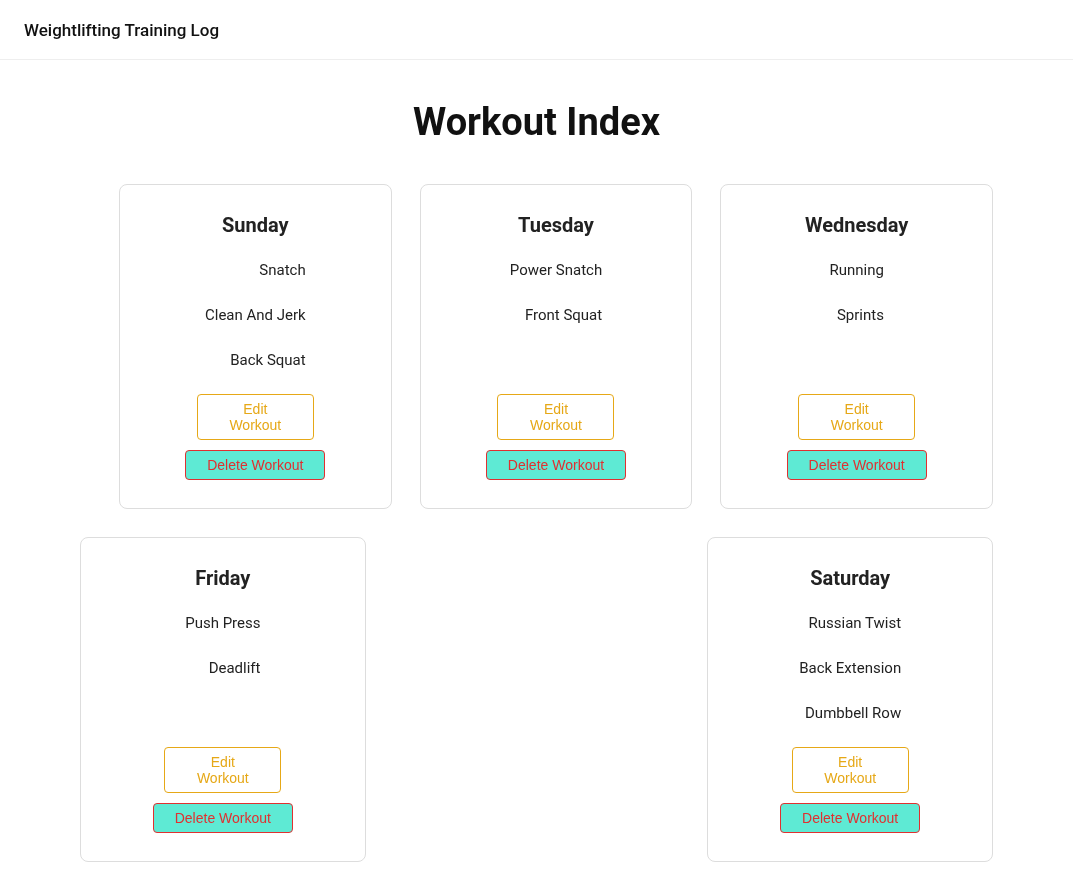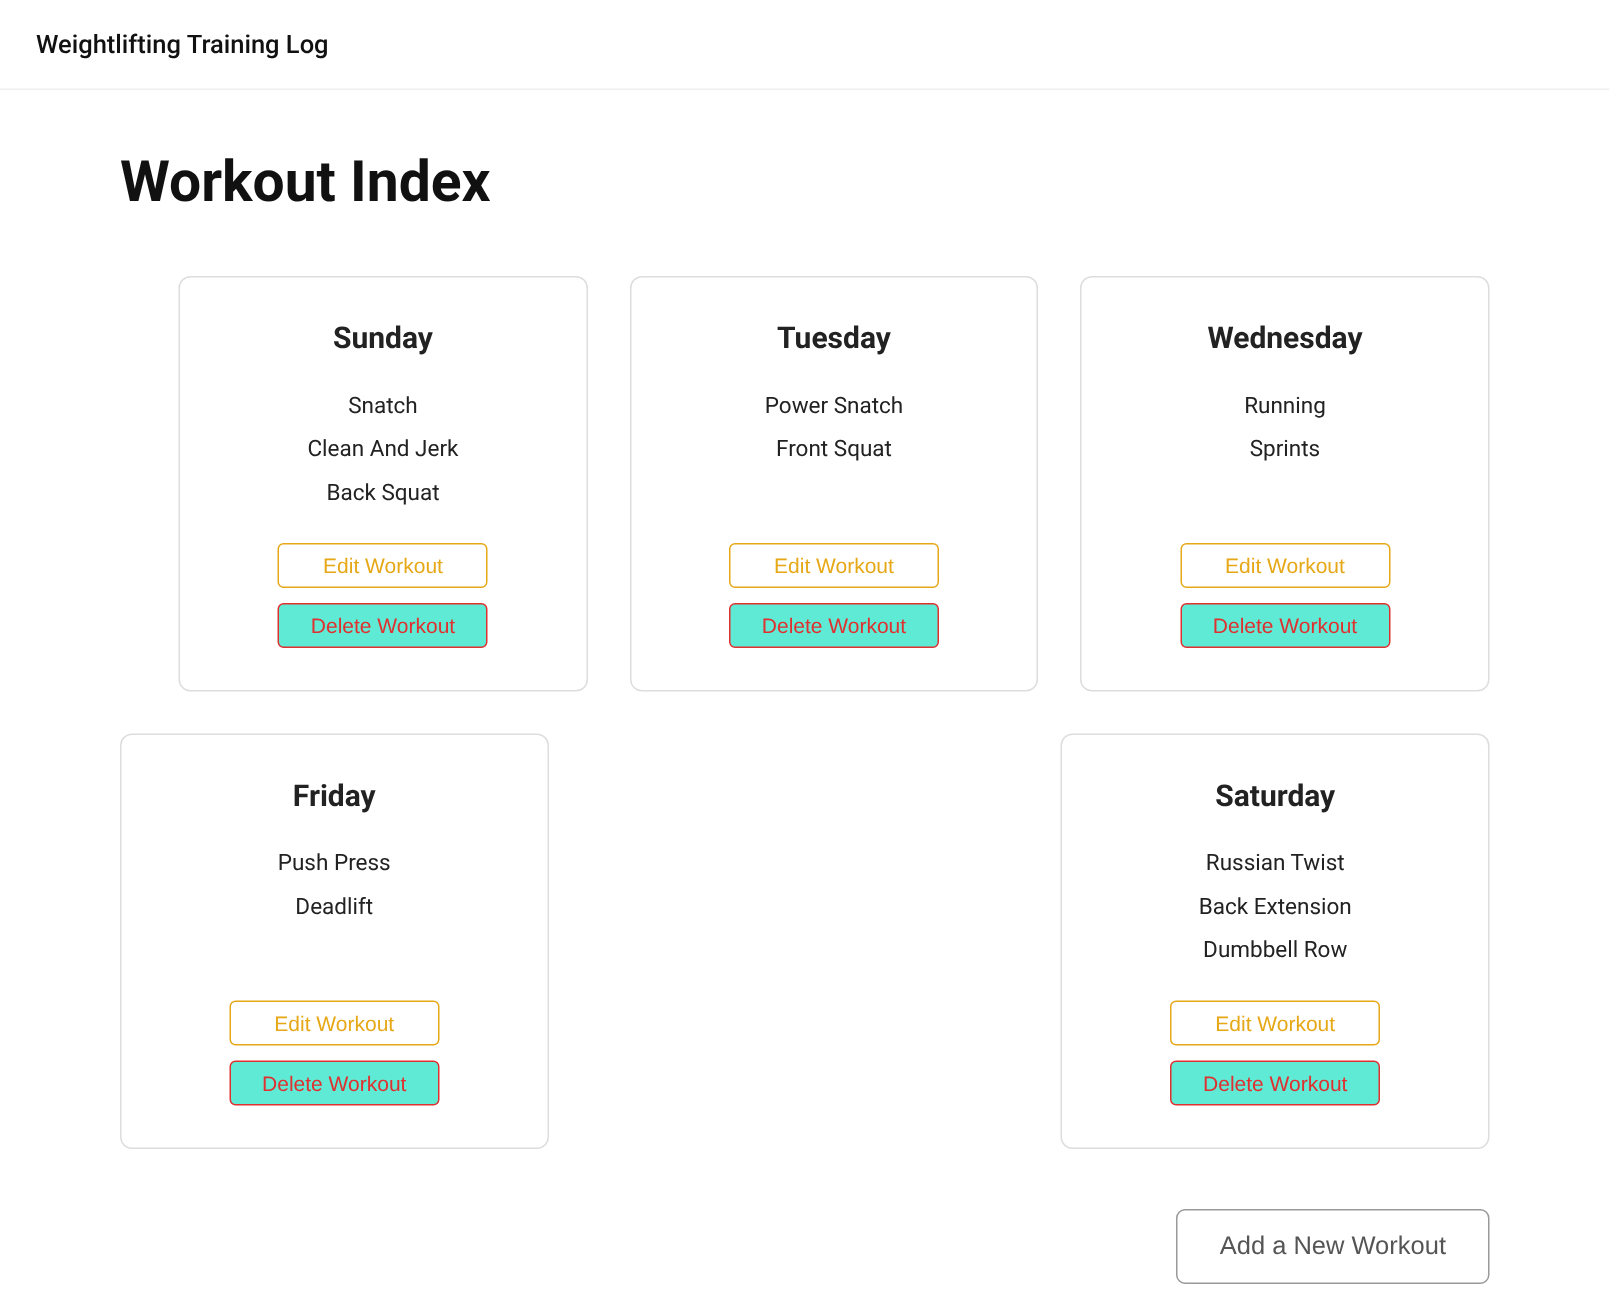--- a/index.html
+++ b/index.html
@@ -47,20 +47,21 @@
     
     main {
       padding: 40px 80px 80px 80px;
     }
 
     h1.page-title {
       font-size: 38px;
       font-weight: 700;
       margin-bottom: 40px;
       color: #111;
+      text-align: center;
     }
 
     
     .workout-grid-top {
       display: grid;
       grid-template-columns: repeat(3, 1fr);
       gap: 28px;
       margin-bottom: 28px;
       padding-left: 39px;
     }
@@ -90,45 +91,45 @@
 
     .workout-card h2 {
       font-size: 20px;
       font-weight: 700;
       margin-bottom: 20px;
       text-align: center;
     }
 
     .workout-exercises {
       list-style: none;
-      text-align: center;
+      text-align: right;
       margin-bottom: 20px;
       flex: 1;
       display: flex;
       flex-direction: column;
-      gap: 2px;
+      gap: 18px;
     }
 
     .workout-exercises li {
       font-size: 15px;
       color: #222;
       line-height: 1.8;
     }
 
     .btn-edit {
       display: inline-block;
       border: 1.5px solid #e6a817;
       color: #e6a817;
       background: #fff;
       padding: 6px 18px;
       border-radius: 4px;
       font-size: 14px;
       cursor: pointer;
       margin-bottom: 10px;
-      width: 140px;
+      width: 117px;
       text-align: center;
     }
 
     .btn-delete {
       display: inline-block;
       border: 1.5px solid #e03030;
       color: #e03030;
       background: #5eead4;
       padding: 6px 18px;
       border-radius: 4px;

